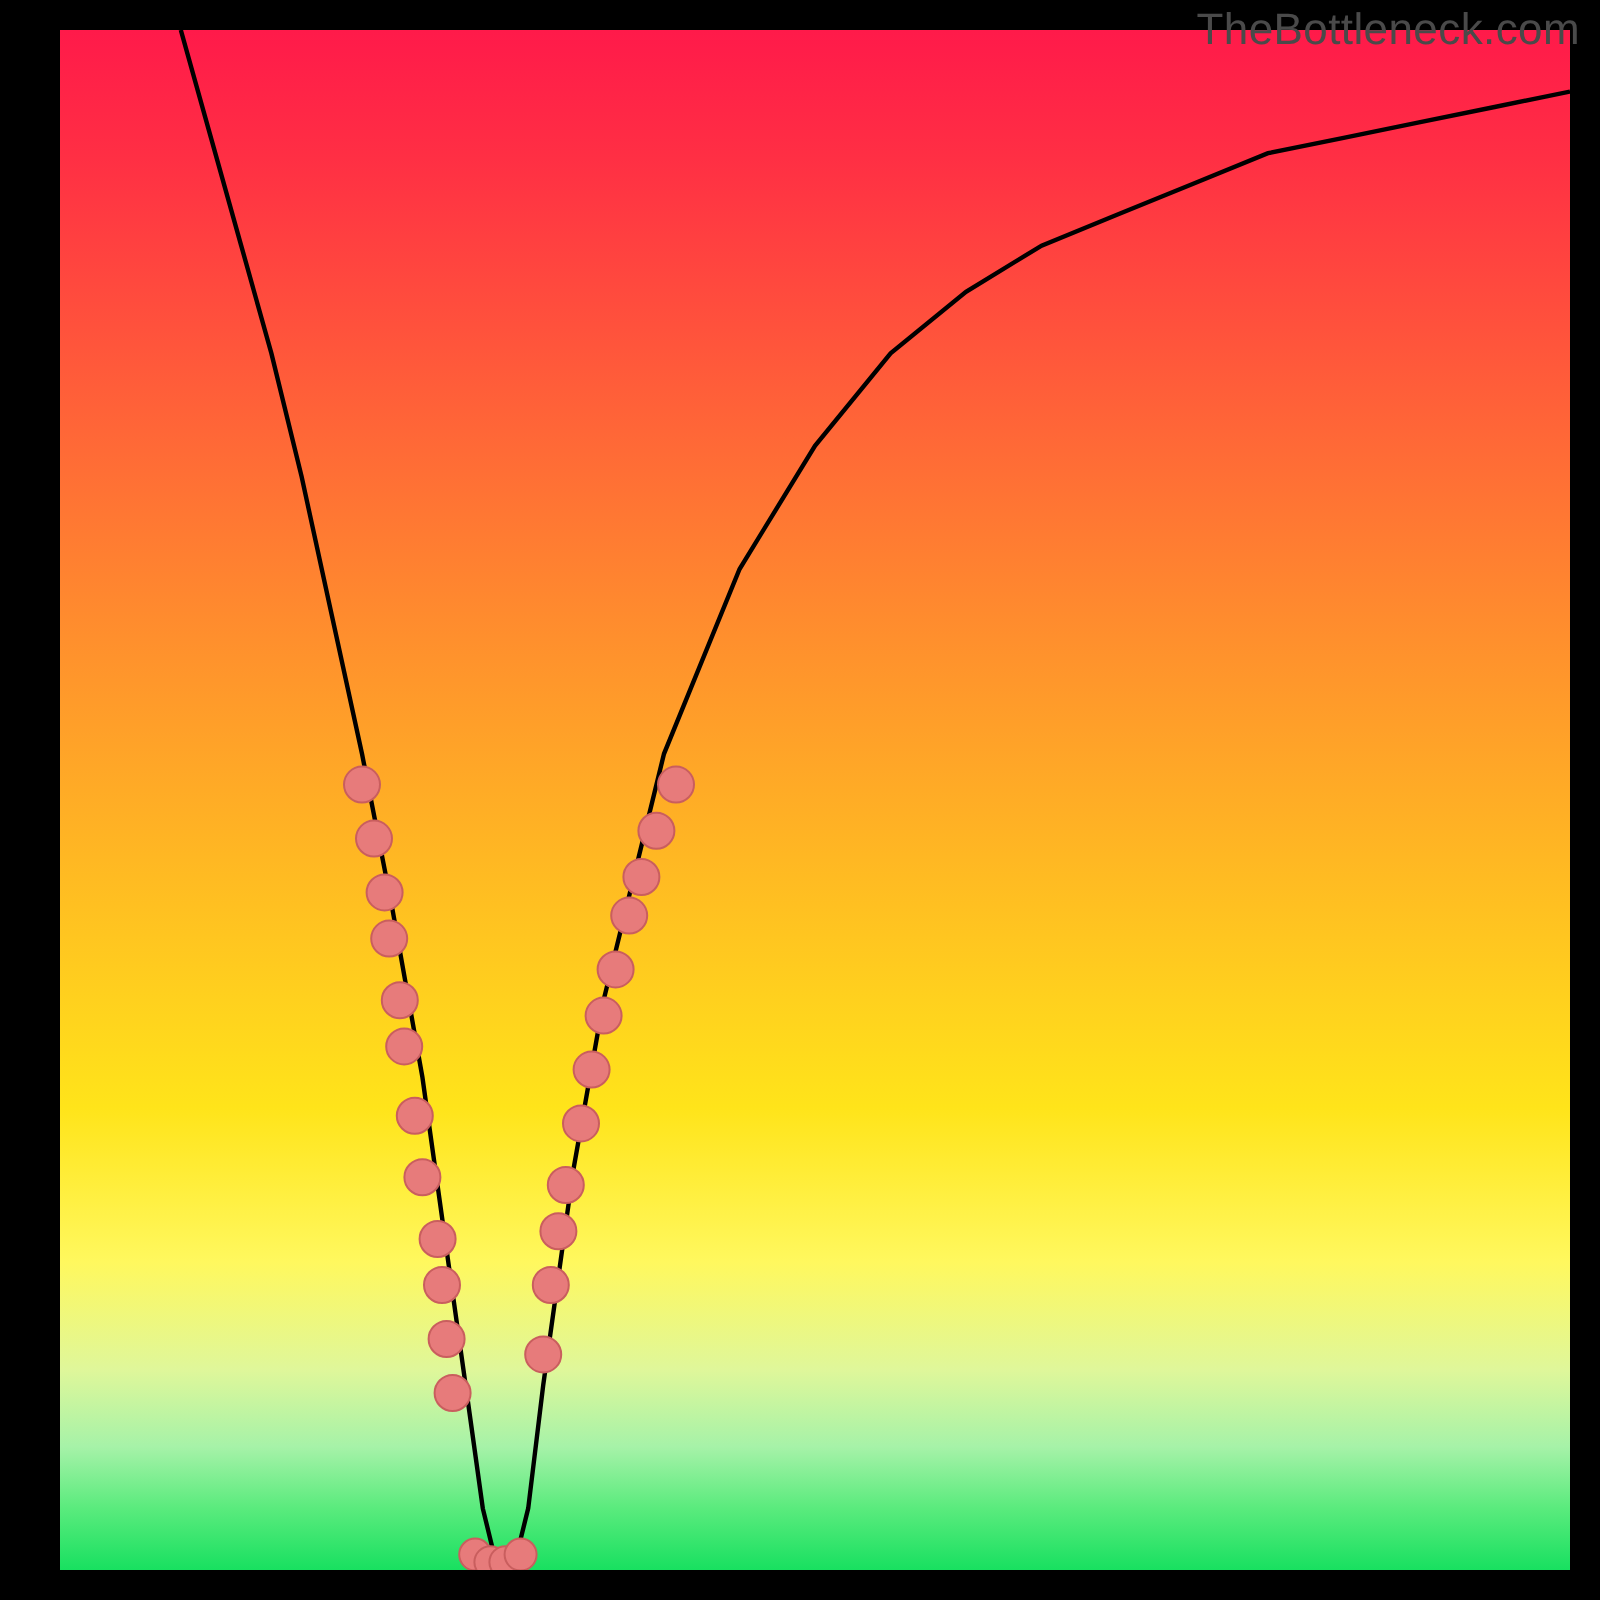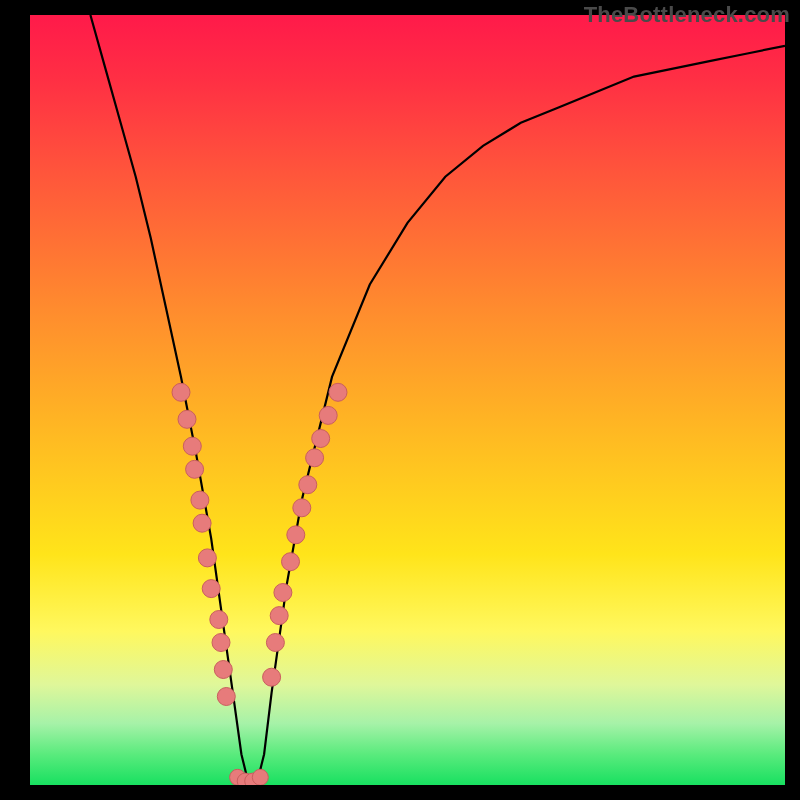--- a/index.html
+++ b/index.html
@@ -37,21 +37,21 @@
       #5aeb7d 96%,
       #18e060 100%
     );
   }
   .watermark {
     position: absolute;
     top: 2px;
     right: 10px;
     color: #4a4a4a;
     font-size: 22px;
-    font-weight: 700;
+    font-weight: 400;
     letter-spacing: 0.2px;
     user-select: none;
   }
   svg.curve {
     position: absolute;
     left: 0;
     top: 0;
     width: 755px;
     height: 770px;
   }

